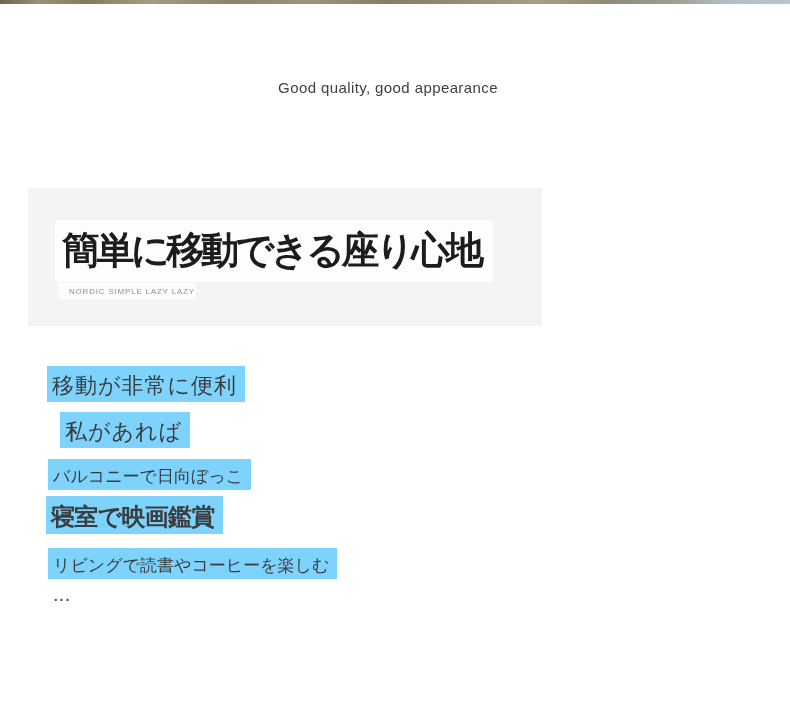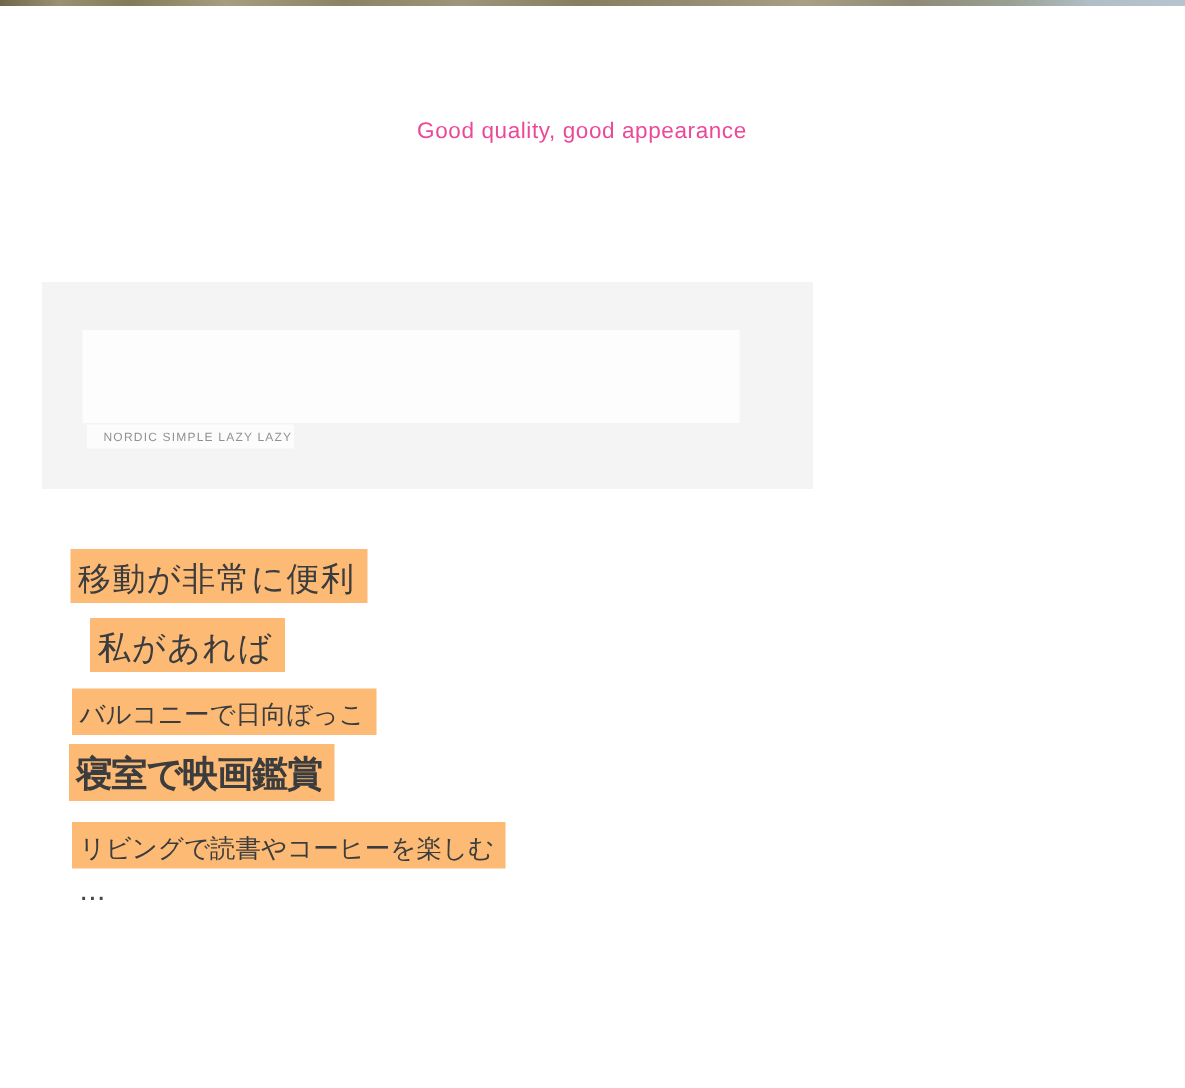--- a/index.html
+++ b/index.html
@@ -28,21 +28,21 @@
       #a89f85 68%, #8f8a76 77%, #9aa090 85%, #b0bfc7 92%, #b5c4ce 100%);
   }
 
   .tagline {
     position: absolute;
     top: 80px; left: 0;
     width: 776px;
     text-align: center;
     font-size: 15px;
     letter-spacing: 0.4px;
-    color: #ec4899;
+    color: #404040;
     line-height: 1;
   }
 
   
   .feature-panel {
     position: absolute;
     left: 28px; top: 188px;
     width: 514px; height: 138px;
     background: #f4f4f5;
   }
@@ -79,21 +79,21 @@
     white-space: nowrap;
   }
 
   
   .b-line {
     position: absolute;
     line-height: 1;
     color: #3b3c3e;
     font-weight: 500;
     white-space: nowrap;
-    background: #fdba74;
+    background: #7dd3fc;
     padding: 9px 8px 5px 5px;
   }
   .sz-lg { font-size: 22px; letter-spacing: 1px; }
   .sz-sm { font-size: 17px; letter-spacing: 0px; }
   .sz-xl { font-size: 24px; letter-spacing: -0.7px; font-weight: 600; }
   .l0 { left: 47px; top: 366px; }
   .l1 { left: 47px; top: 412px; margin-left: 13px; }
   .l2 { left: 48px; top: 459px; }
   .l3 { left: 46px; top: 496px; }
   .l4 { left: 48px; top: 548px; text-align: right; }
@@ -111,20 +111,21 @@
 <body>
 
 <div class="page">
 
   <div class="photo-strip"></div>
 
   <div class="tagline">Good quality, good appearance</div>
 
   <section class="feature-panel">
     <div class="title-patch"></div>
+    <h1 class="feature-title">簡単に移動できる座り心地</h1>
     <div class="caption-patch"></div>
     <div class="feature-subtitle">NORDIC SIMPLE LAZY LAZY</div>
   </section>
 
   <div>
     <div class="b-line l0 sz-lg">移動が非常に便利</div>
     <div class="b-line l1 sz-lg">私があれば</div>
     <div class="b-line l2 sz-sm">バルコニーで日向ぼっこ</div>
     <div class="b-line l3 sz-xl">寝室で映画鑑賞</div>
     <div class="b-line l4 sz-sm">リビングで読書やコーヒーを楽しむ</div>

